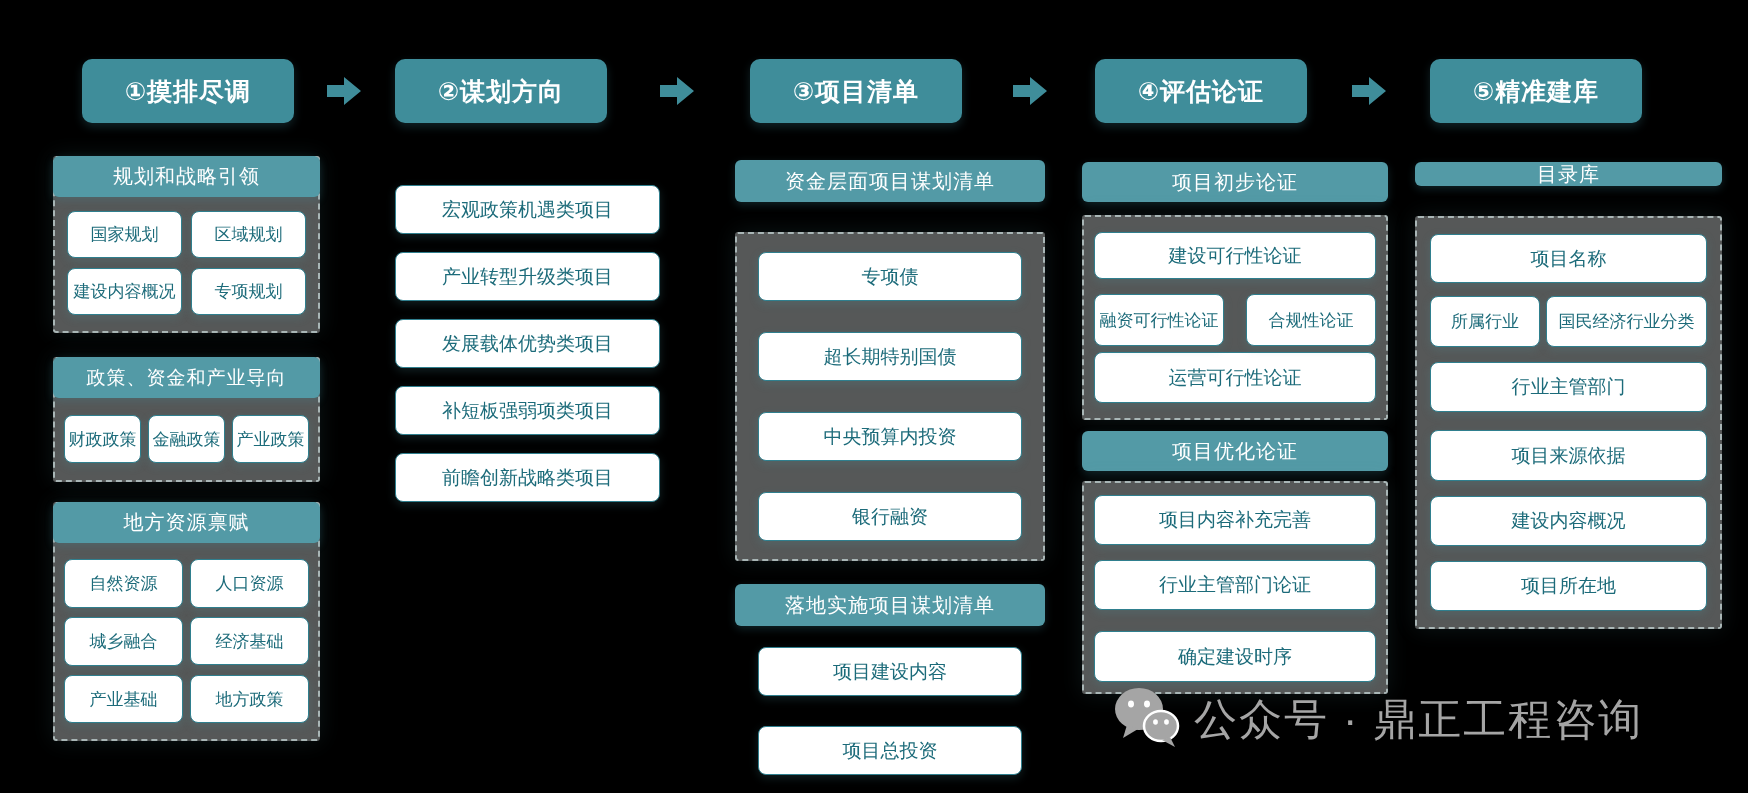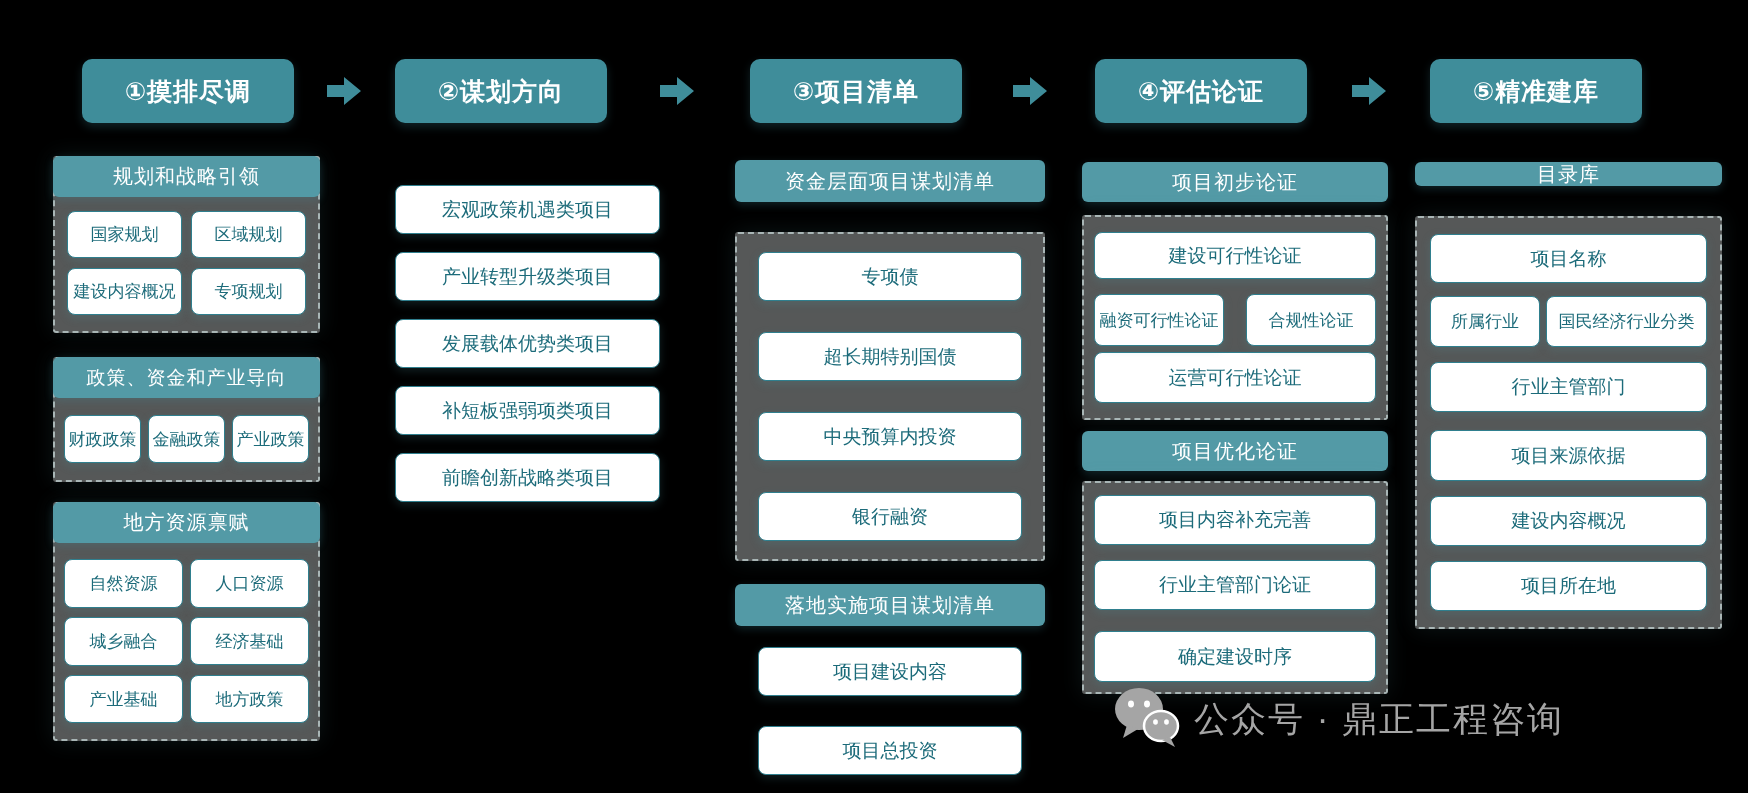--- a/index.html
+++ b/index.html
@@ -20,21 +20,21 @@
   .group .bar{margin:-2px -2px 0 -2px;}
   
   .node{background:#fff;border:1.6px solid #2f7f8e;border-radius:8px;color:#1c6b7a;
         display:flex;align-items:center;justify-content:center;font-size:19px;
         box-shadow:0 3px 10px rgba(77,148,160,.22);}
   .small{font-size:17px;}
   
   .g-inner{display:grid;}
   
   .wm{position:absolute;left:1112px;top:684px;display:flex;align-items:center;}
-  .wm-text{margin-left:14px;font-size:35px;color:#a5a5a5;letter-spacing:2px;line-height:70px;white-space:nowrap;}
+  .wm-text{margin-left:14px;font-size:43px;color:#a5a5a5;letter-spacing:2px;line-height:70px;white-space:nowrap;}
 </style>
 </head>
 <body>
 
 <div class="canvas">
 
   <div class="step" style="left:82px">①摸排尽调</div>
   <div class="step" style="left:395px">②谋划方向</div>
   <div class="step" style="left:750px">③项目清单</div>
   <div class="step" style="left:1095px">④评估论证</div>

